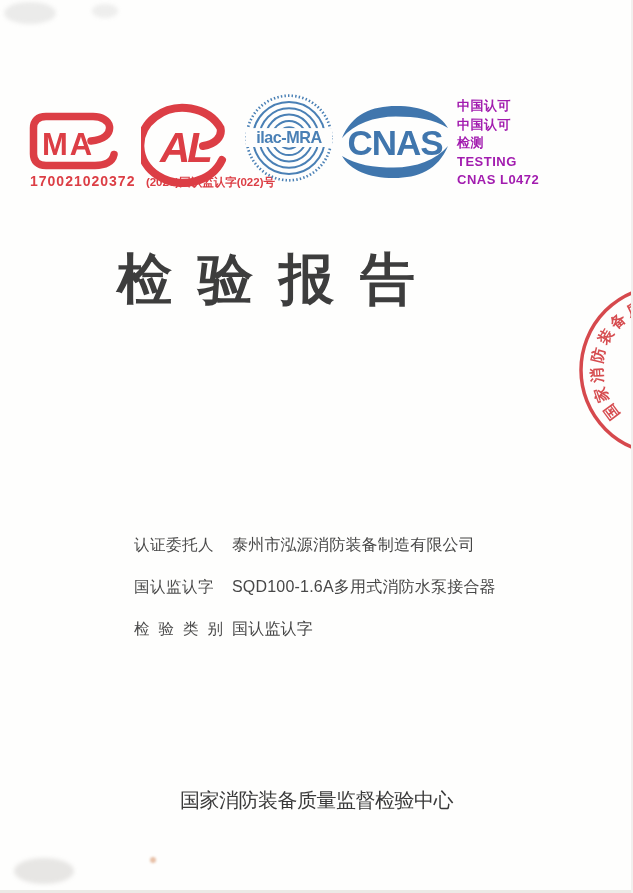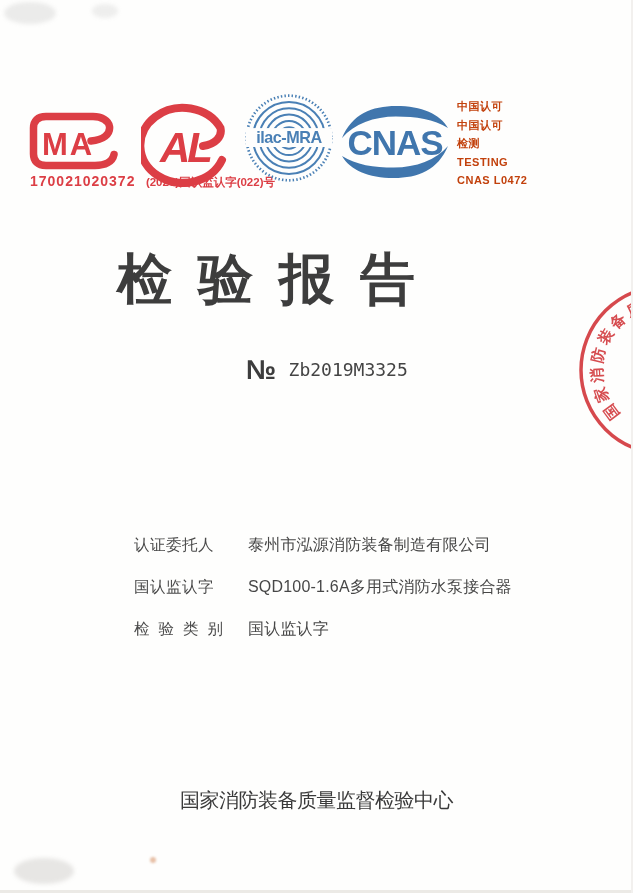--- a/index.html
+++ b/index.html
@@ -16,21 +16,21 @@
   .ilac-svg{left:244px;top:93px;}
   .cnas-svg{left:338px;top:104px;}
   .cma-numbers{
     position:absolute;left:30px;top:172px;width:420px;white-space:nowrap;
     color:#dc3e45;font-weight:bold;
   }
   .cma-cert-number{font-size:14px;letter-spacing:1px;}
   .cma-cert-ref{font-size:11.5px;margin-left:6px;}
   .accred-text{
     position:absolute;left:457px;top:97px;
-    font-size:11px;line-height:18.5px;font-weight:600;color:#c2410c;
+    font-size:13px;line-height:18.5px;font-weight:600;color:#a21caf;
     letter-spacing:0.5px;
   }
   
   .report-title{
     position:absolute;left:0;top:249px;width:532px;text-align:center;
     font-size:55px;font-weight:bold;color:#3d3d3d;line-height:1.1;
   }
   .report-title span{letter-spacing:26px;margin-right:-26px;}
   .report-no{position:absolute;left:246px;top:355px;white-space:nowrap;}
   .no-symbol{font-size:27px;font-weight:bold;color:#3d3d3d;}
@@ -44,21 +44,21 @@
   .fields{position:absolute;left:0;top:0;width:633px;}
   .field-row{position:absolute;left:0;width:633px;white-space:nowrap;}
   .field-row.r1{top:535px;}
   .field-row.r2{top:577px;}
   .field-row.r3{top:619px;}
   .field-label{
     position:absolute;left:134px;font-size:15.5px;color:#4a4a4a;letter-spacing:0.5px;
   }
   .field-row.r3 .field-label{letter-spacing:9px;font-family:Liberation Mono, monospace;}
   .field-value{
-    position:absolute;left:248px;font-size:16px;color:#474747;letter-spacing:0.2px;
+    position:absolute;left:232px;font-size:16px;color:#474747;letter-spacing:0.2px;
   }
   
   .footer-org{
     position:absolute;left:0;top:787px;width:633px;text-align:center;
     font-family:"Liberation Serif","DejaVu Serif",serif;
     font-size:20px;color:#3a3a3a;letter-spacing:-0.5px;
   }
   
   .smudge{position:absolute;border-radius:50%;filter:blur(2px);}
   .sm1{left:4px;top:2px;width:52px;height:22px;background:rgba(120,120,120,.14);}
@@ -115,24 +115,20 @@
     <div>中国认可</div>
     <div>检测</div>
     <div>TESTING</div>
     <div>CNAS L0472</div>
   </div>
 
   <div class="report-title">
     <span>检验报告</span>
   </div>
 
-  <div class="report-no">
-    <span class="no-symbol">№</span>
-    <span class="no-value">Zb2019M3325</span>
-  </div>
 
   <svg class="seal" width="200" height="200" viewBox="0 0 200 200">
     <defs>
       <path id="sealPath" d="M 55.5 142.5 A 63 63 0 1 1 144.5 142.5" fill="none"></path>
     </defs>
     <circle cx="100" cy="98" r="84" fill="none" stroke="#d23a3e" stroke-width="3.5" opacity="0.92"></circle>
     <text font-size="15" font-weight="bold" letter-spacing="3.5" fill="#d23a3e" opacity="0.9" font-family="Liberation Serif, serif">
       <textPath href="#sealPath">国家消防装备质量监督检验中心</textPath>
     </text>
   </svg>

